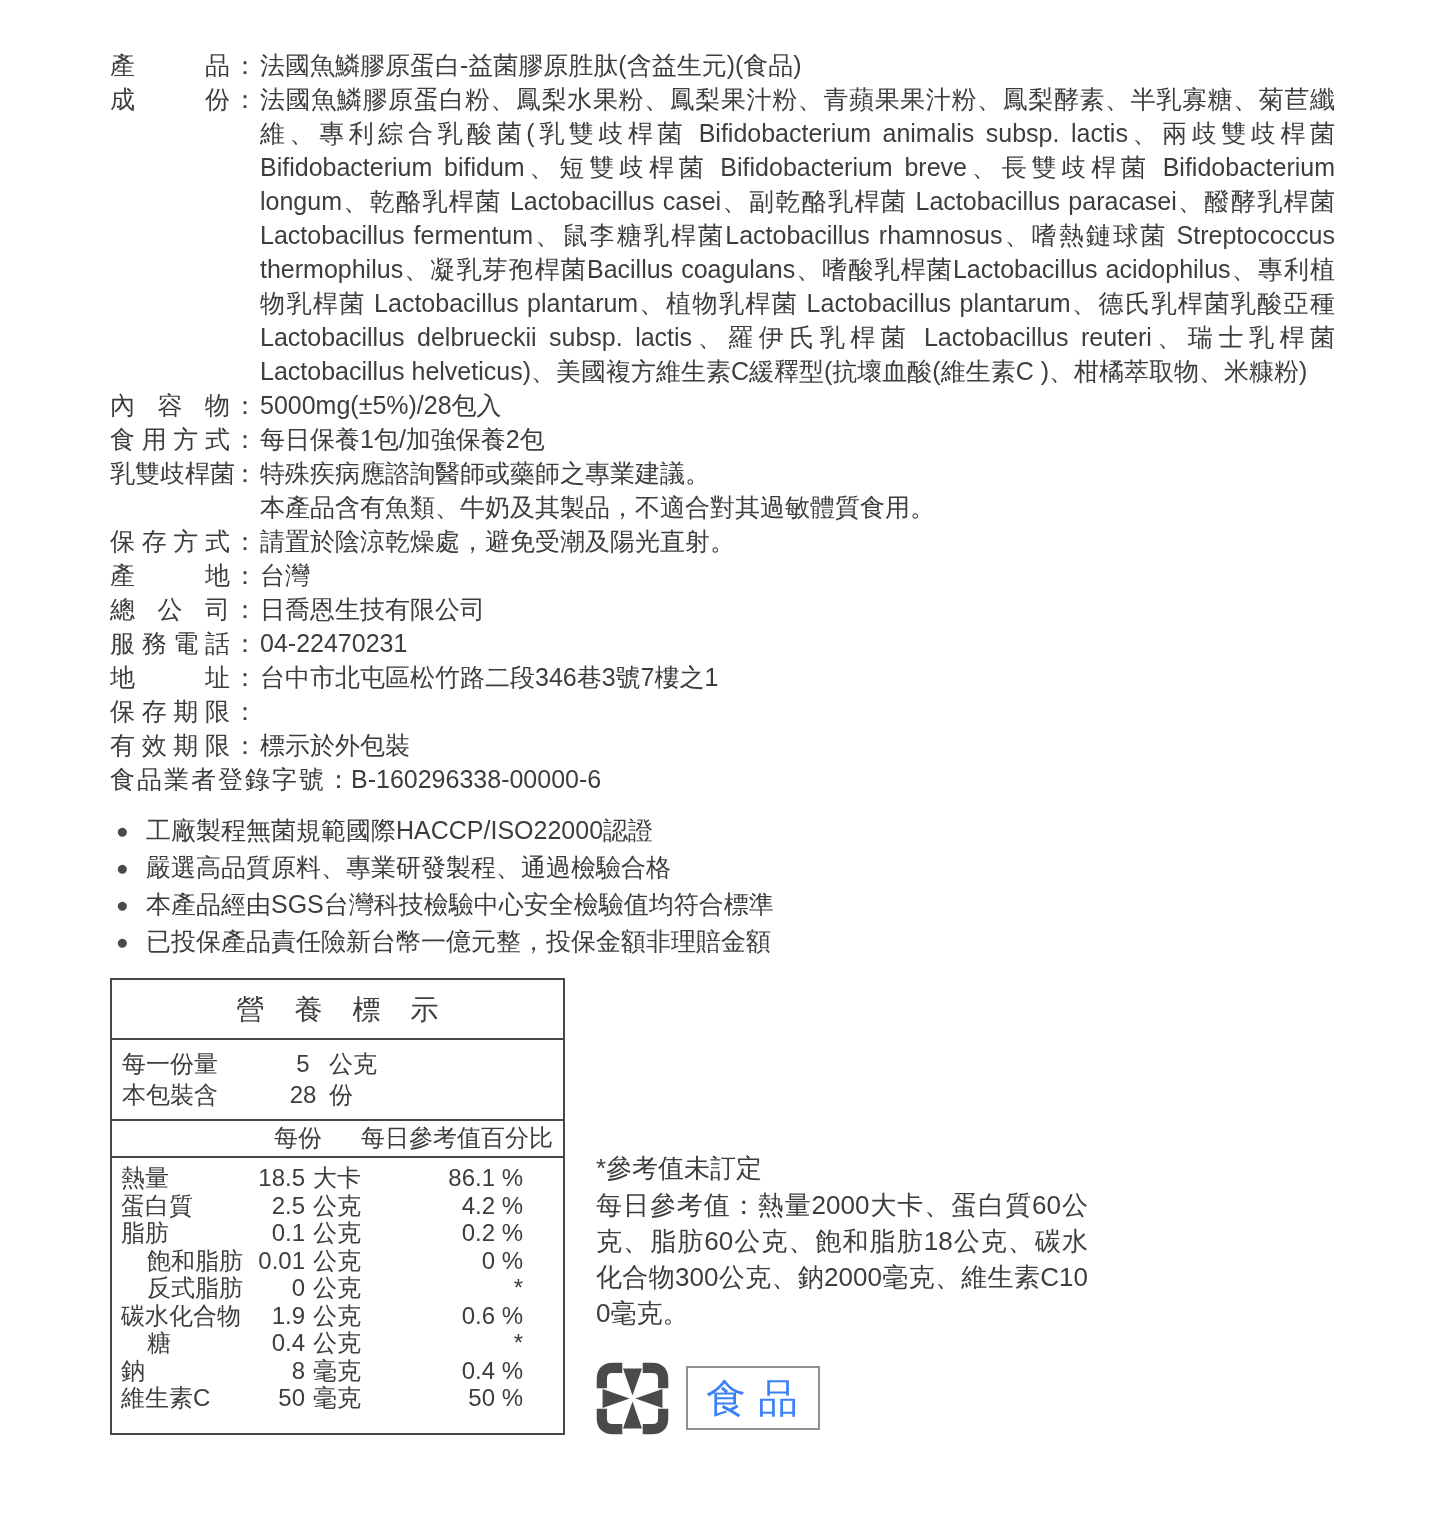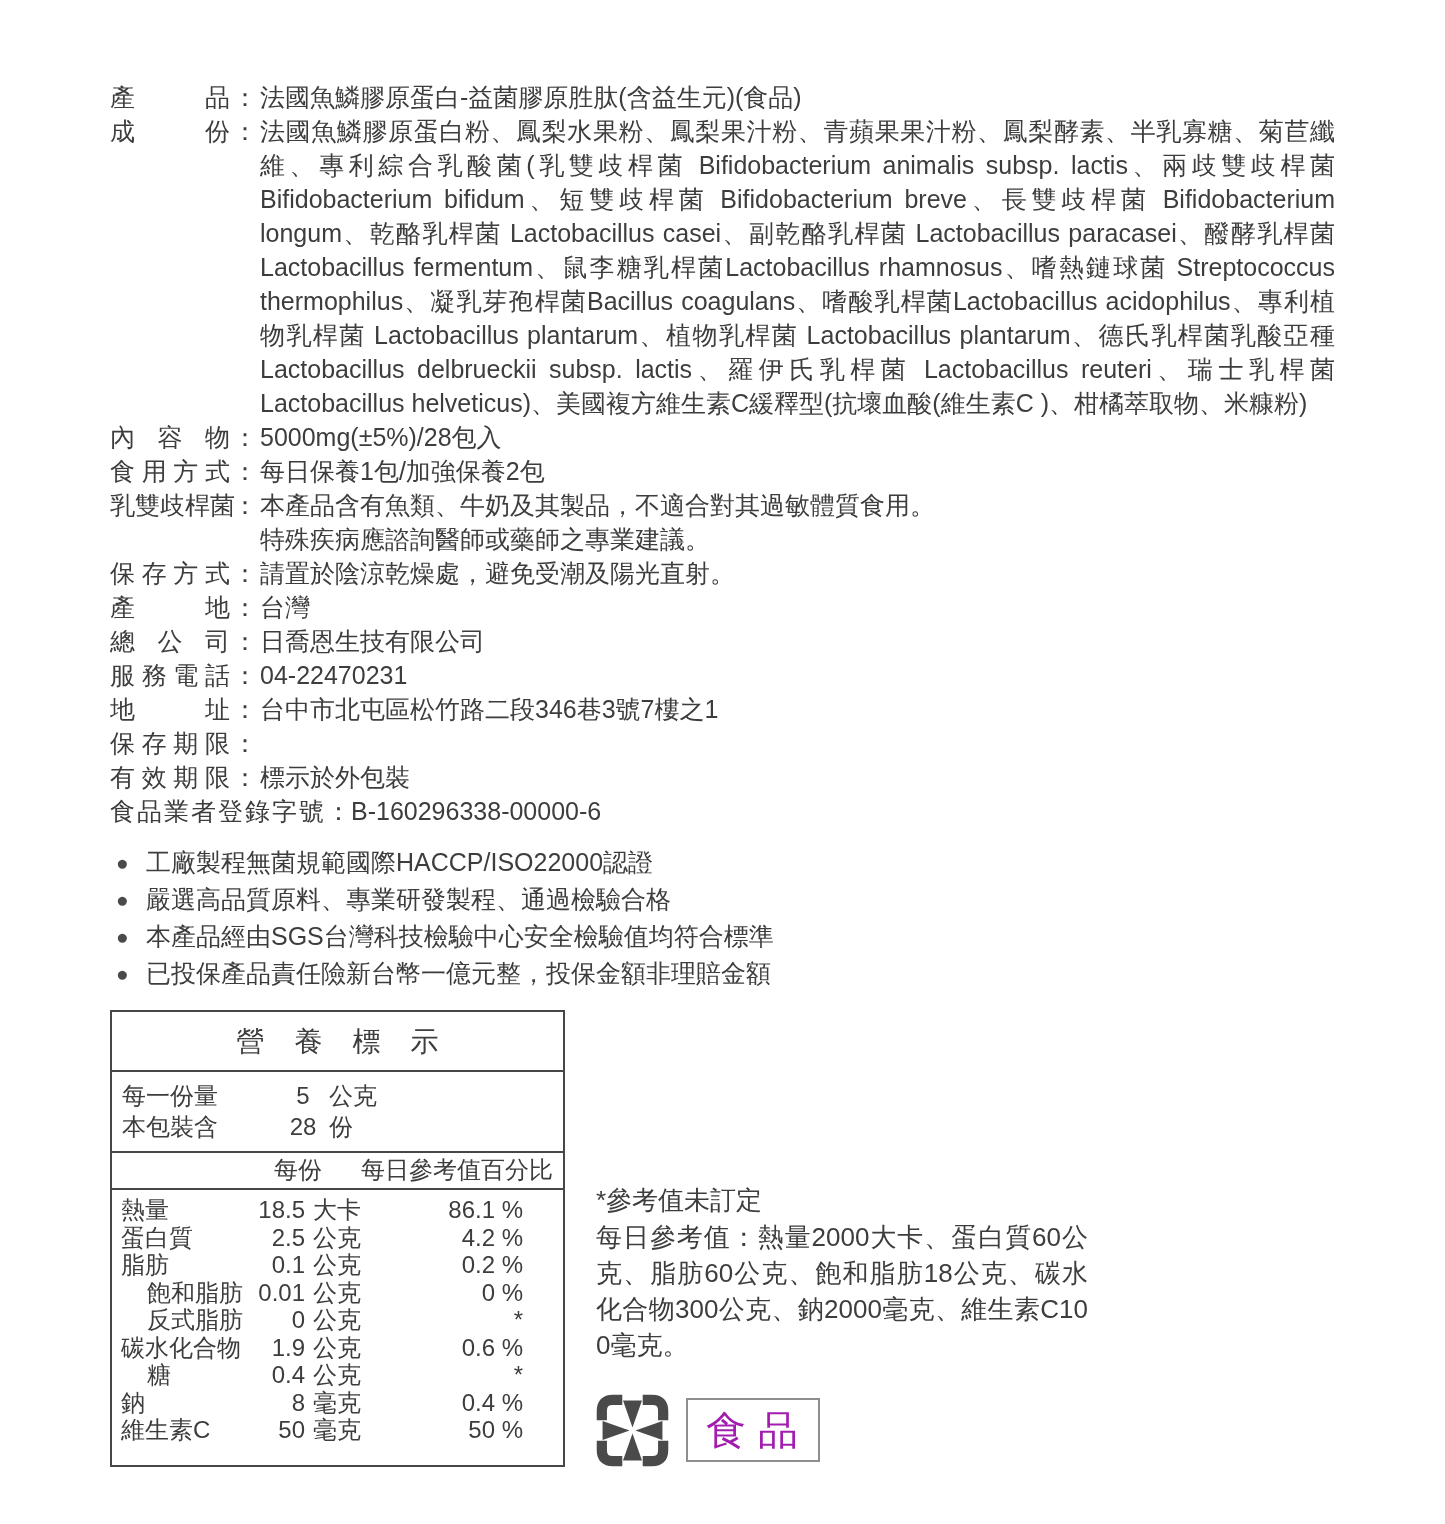--- a/index.html
+++ b/index.html
@@ -1,21 +1,21 @@
 <!DOCTYPE html>
 <html><head>
 <meta charset="utf-8">
 <style>
   html,body { margin:0; padding:0; background:#ffffff; }
   body {
     width:1445px; height:1524px; overflow:hidden;
     color:#3d3d3d;
     font-family:"Liberation Sans", sans-serif;
   }
-  .page { box-sizing:border-box; width:1445px; height:1288px; padding:80px 110px 0 110px; }
+  .page { box-sizing:border-box; width:1445px; height:1288px; padding:48px 110px 0 110px; }
 
   
   .info { font-size:25px; line-height:34px; }
   .info-row { display:flex; align-items:flex-start; }
   .lbl {
     flex:0 0 120px; width:120px;
     text-align:justify; text-align-last:justify;
     white-space:nowrap;
   }
   .colon { flex:0 0 30px; text-align:center; }
@@ -59,21 +59,21 @@
   .side { margin-left:31px; padding-top:172px; width:500px; }
   .side-footnote { font-size:26px; line-height:37px; }
   .side-ref { font-size:26px; line-height:36px; width:492px; word-break:break-all; text-align:justify; }
 
   .marks { display:flex; align-items:flex-start; margin-top:31px; }
   .recycle { width:73px; height:73px; }
   .food-box {
     box-sizing:border-box; margin-left:17px; margin-top:4px;
     border:2px solid #8e8e8e; height:64px; min-width:110px;
     display:flex; align-items:center; justify-content:center;
-    font-size:40px; color:#a21caf; letter-spacing:12px; padding:0 8px 0 18px;
+    font-size:40px; color:#3b82f6; letter-spacing:12px; padding:0 8px 0 18px;
   }
 </style>
 </head>
 <body>
 
 <div class="page">
 
   <div class="info">
 
     <div class="info-row">
@@ -97,22 +97,22 @@
     <div class="info-row">
       <span class="lbl">食用方式</span>
         <span class="colon">：</span>
       <span class="val">每日保養1包/加強保養2包</span>
     </div>
 
     <div class="info-row">
       <span class="lbl">乳雙歧桿菌</span>
         <span class="colon">：</span>
       <span class="val">
+        <div>特殊疾病應諮詢醫師或藥師之專業建議。</div>
         <div>本產品含有魚類、牛奶及其製品，不適合對其過敏體質食用。</div>
-        <div>特殊疾病應諮詢醫師或藥師之專業建議。</div>
       </span>
     </div>
 
     <div class="info-row">
       <span class="lbl">保存方式</span>
         <span class="colon">：</span>
       <span class="val">請置於陰涼乾燥處，避免受潮及陽光直射。</span>
     </div>
 
     <div class="info-row">

